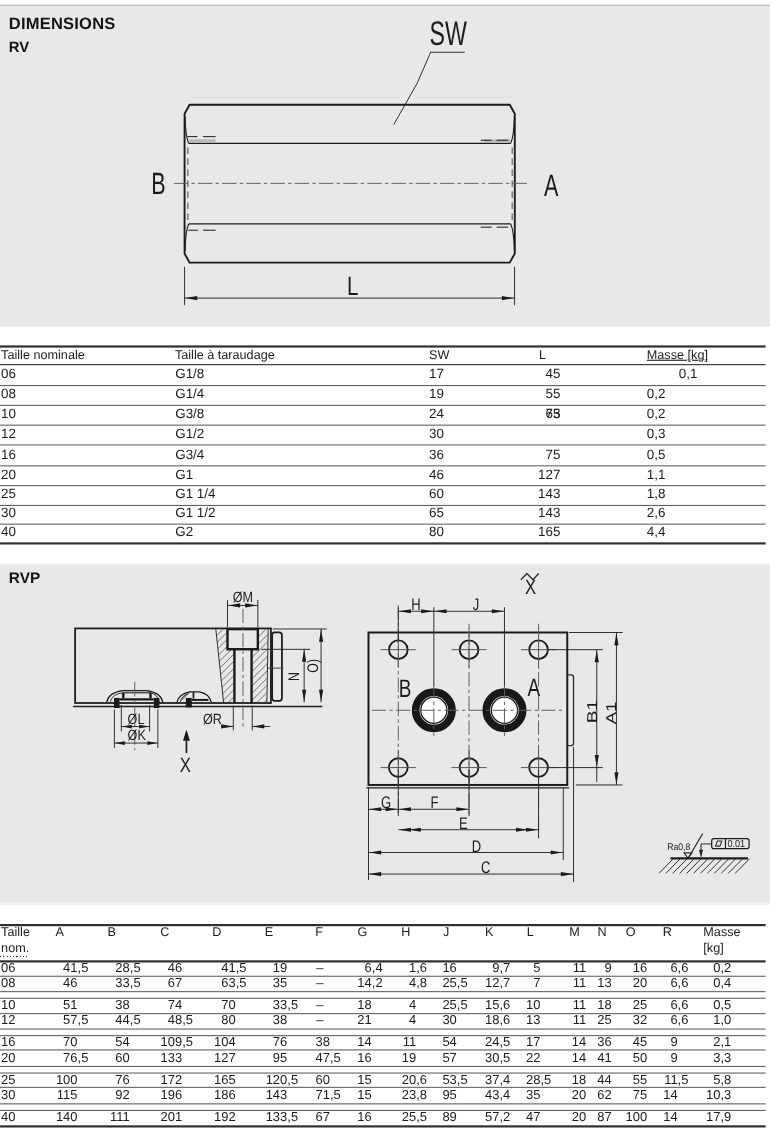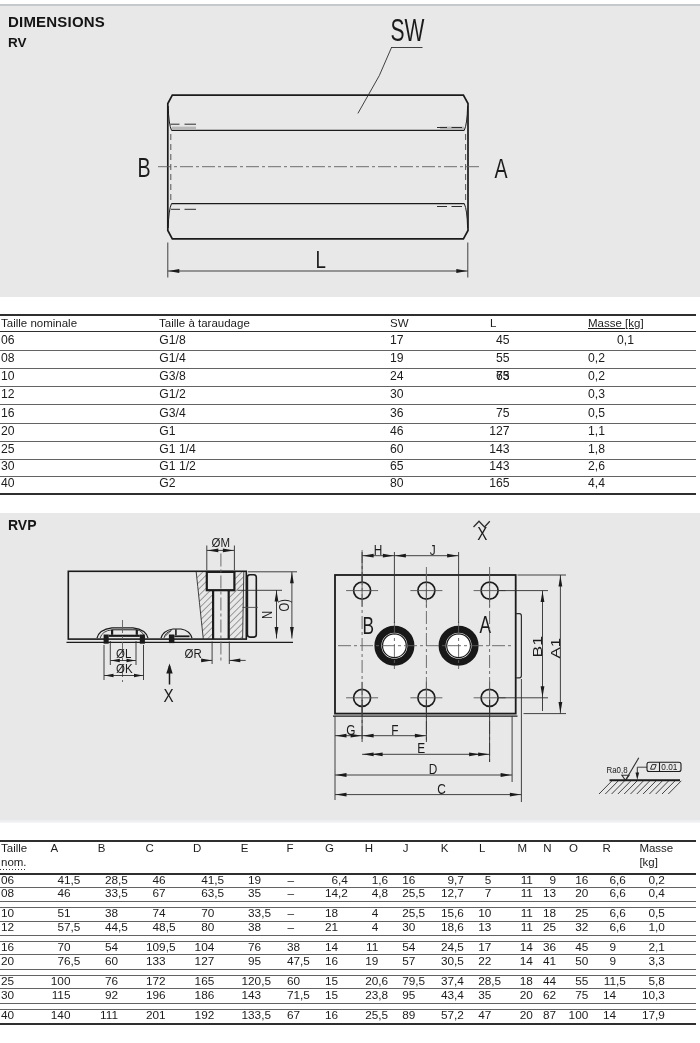--- a/index.html
+++ b/index.html
@@ -468,21 +468,21 @@
     <div class="t d r" style="left:20.5px;top:975.1px;width:50px">100</div>
     <div class="t d r" style="left:68px;top:975.1px;width:50px">76</div>
     <div class="t d r" style="left:115.69999999999999px;top:975.1px;width:50px">172</div>
     <div class="t d r" style="left:164.3px;top:975.1px;width:50px">165</div>
     <div class="t d r" style="left:211.2px;top:975.1px;width:50px">120</div>
     <div class="t d" style="left:261.2px;top:975.1px;">,5</div>
     <div class="t d r" style="left:250px;top:975.1px;width:50px">60</div>
     <div class="t d r" style="left:288px;top:975.1px;width:50px">15</div>
     <div class="t d r" style="left:328.3px;top:975.1px;width:50px">20</div>
     <div class="t d" style="left:378.3px;top:975.1px;">,6</div>
-    <div class="t d r" style="left:365.3px;top:975.1px;width:50px">79</div>
+    <div class="t d r" style="left:365.3px;top:975.1px;width:50px">53</div>
     <div class="t d" style="left:415.3px;top:975.1px;">,5</div>
     <div class="t d r" style="left:404px;top:975.1px;width:50px">37</div>
     <div class="t d" style="left:454px;top:975.1px;">,4</div>
     <div class="t d r" style="left:441.3px;top:975.1px;width:50px">28</div>
     <div class="t d" style="left:491.3px;top:975.1px;">,5</div>
     <div class="t d r" style="left:482.9px;top:975.1px;width:50px">18</div>
     <div class="t d r" style="left:506px;top:975.1px;width:50px">44</div>
     <div class="t d r" style="left:538.3px;top:975.1px;width:50px">55</div>
     <div class="t d r" style="left:566px;top:975.1px;width:50px">11</div>
     <div class="t d" style="left:616px;top:975.1px;">,5</div>

